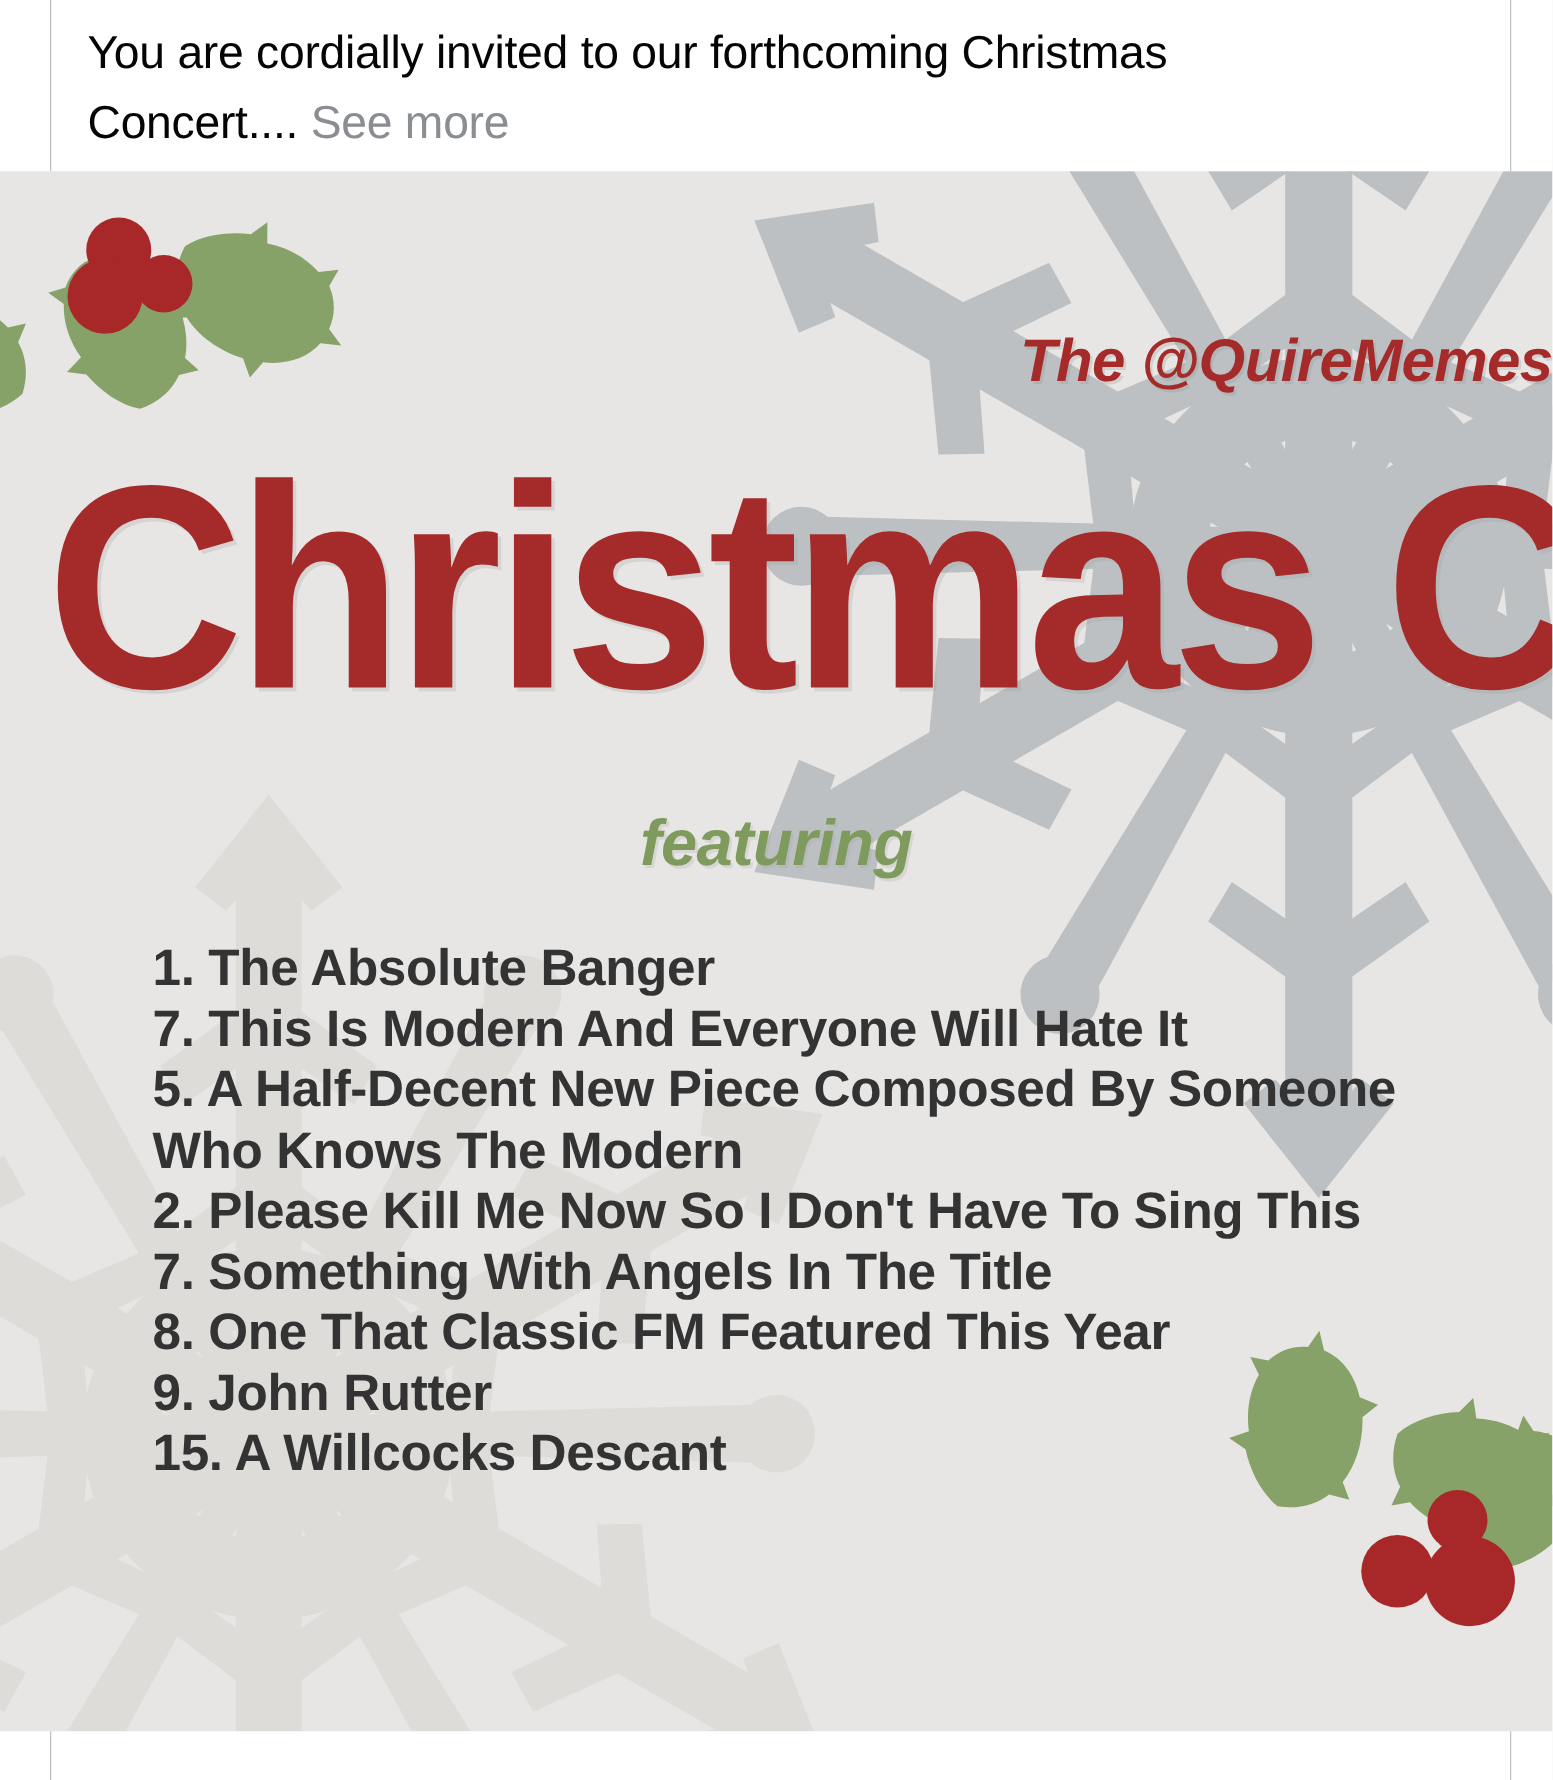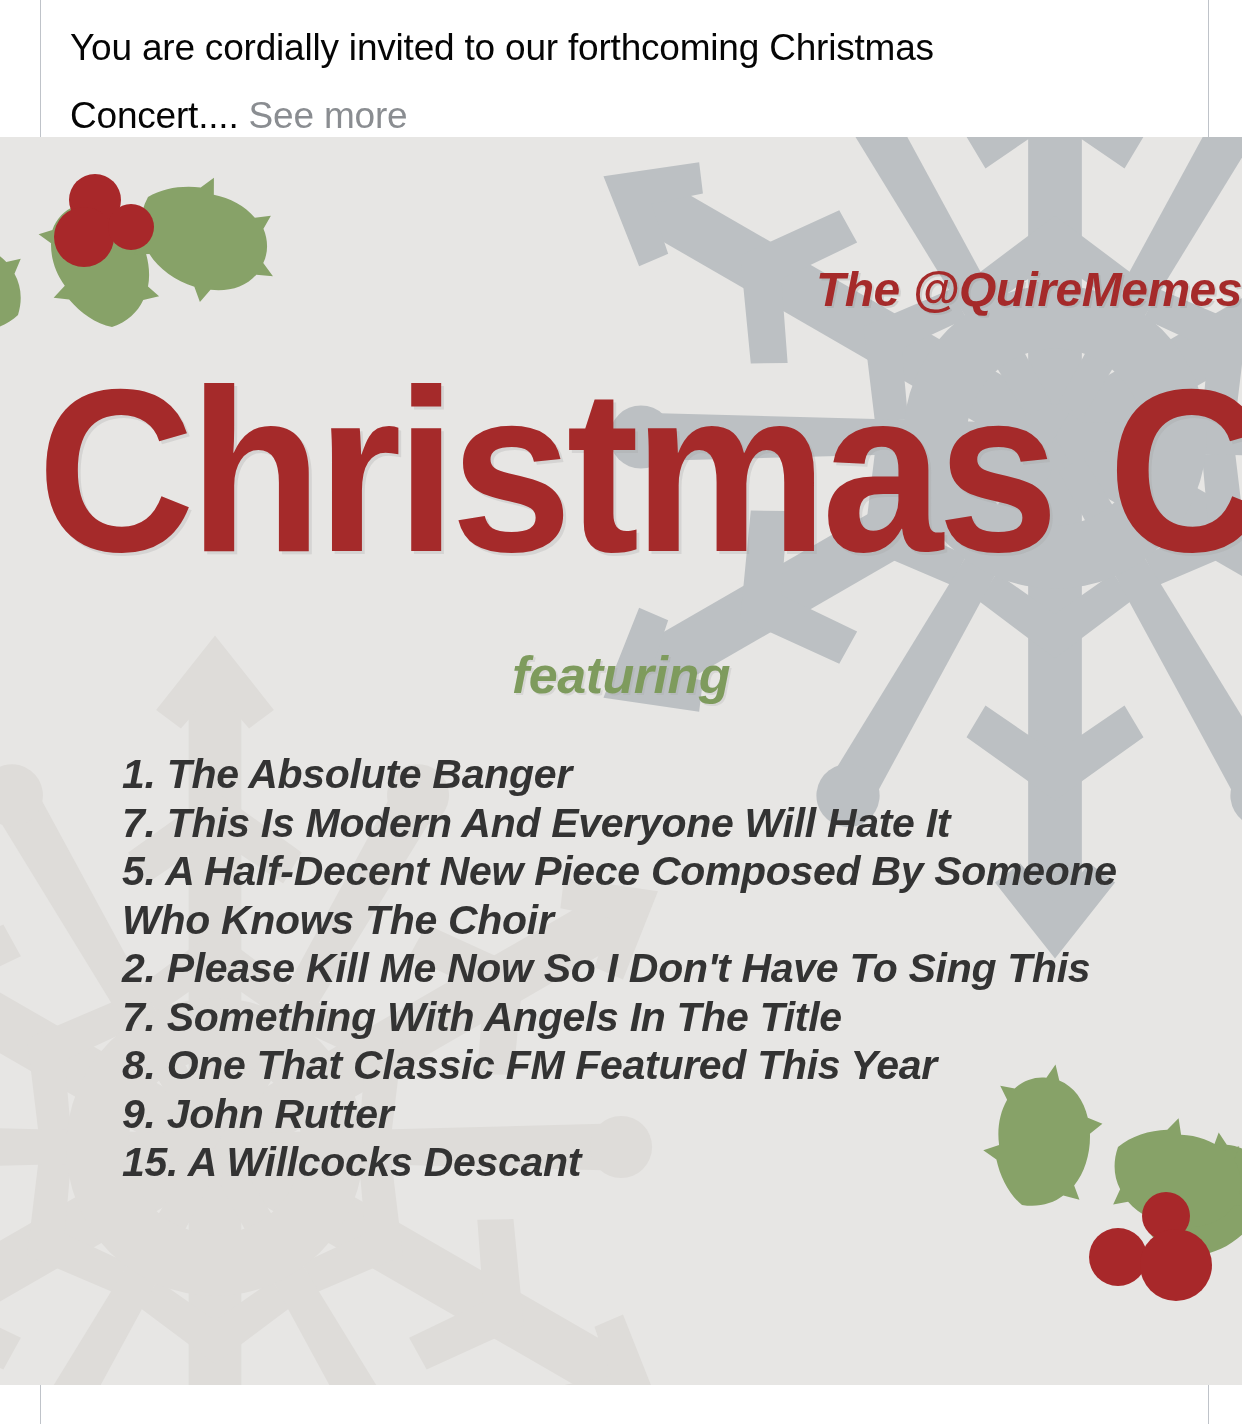--- a/index.html
+++ b/index.html
@@ -53,21 +53,21 @@
   }
 
   
   .post-text {
     position: absolute;
     top: 14px;
     left: 70px;
     width: 1010px;
     color: #050505;
     font-size: 37px;
-    line-height: 68px;
+    line-height: 56px;
     letter-spacing: -0.2px;
   }
   .see-more {
     color: #8a8d91;
     cursor: pointer;
   }
 
   
   .poster {
     position: absolute;
@@ -136,21 +136,20 @@
 
   .tracklist {
     position: absolute;
     top: 613px;
     left: 122px;
     width: 1060px;
     color: #333333;
     font-size: 41px;
     line-height: 48.5px;
     font-weight: 700;
-    font-style: italic;
     letter-spacing: -0.3px;
   }
   .track-line { white-space: nowrap; }
   .track-line.wrap { white-space: nowrap; }
 </style>
 </head>
 <body>
 
 <div id="screen">
 
@@ -303,21 +302,21 @@
     </div>
 
     <div class="bigtitle">Christmas Concert</div>
 
     <div class="featuring">featuring</div>
 
     <div class="tracklist">
       <div class="track-line">1. The Absolute Banger</div>
       <div class="track-line">7. This Is Modern And Everyone Will Hate It</div>
       <div class="track-line">5. A Half-Decent New Piece Composed By Someone</div>
-      <div class="track-line wrap">Who Knows The Choir</div>
+      <div class="track-line wrap">Who Knows The Modern</div>
       <div class="track-line">2. Please Kill Me Now So I Don't Have To Sing This</div>
       <div class="track-line">7. Something With Angels In The Title</div>
       <div class="track-line">8. One That Classic FM Featured This Year</div>
       <div class="track-line">9. John Rutter</div>
       <div class="track-line">15. A Willcocks Descant</div>
     </div>
 
   </div>
 </div>
 

